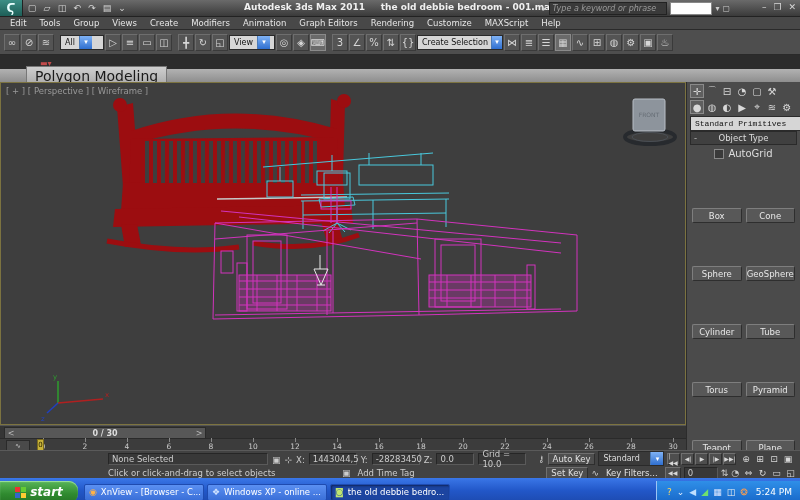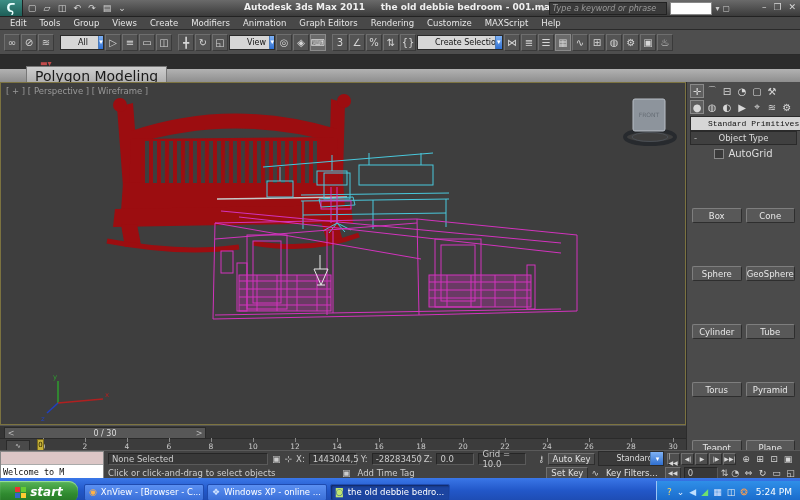--- a/index.html
+++ b/index.html
@@ -28,21 +28,21 @@
   
   #toolbar{left:0;top:30px;width:800px;height:25px;background:#4e4e4e;display:flex;align-items:center;
            gap:1px;padding-left:4px;box-sizing:border-box;border-bottom:1px solid #2a2a2a;}
   .ic{width:16px;height:17px;display:flex;align-items:center;justify-content:center;color:#d6d6d6;
       font-size:10px;background:#545454;border:1px solid #3a3a3a;border-top-color:#6e6e6e;border-left-color:#6e6e6e;
       box-sizing:border-box;flex:none;}
   .ic.active{background:#6a6a6a;border:1px solid #8a8a8a;}
   .tb-sep{width:4px;height:18px;flex:none;}
   .combo{height:15px;background:#d6d6d6;color:#111;display:flex;align-items:center;font-size:8px;
          border:1px solid #2a2a2a;box-sizing:border-box;flex:none;}
-  .combo .val{padding:0 17px;overflow:hidden;white-space:nowrap;}
+  .combo .val{padding:0 4px;overflow:hidden;white-space:nowrap;}
   .combo .arrow{width:12px;height:100%;background:linear-gradient(#7fb2f5,#2f6fd0);color:#fff;display:flex;
                 align-items:center;justify-content:center;font-size:7px;border-left:1px solid #4a7ab8;}
   
   #ribbontabs{left:0;top:55px;width:800px;height:14px;background:#2c2c2c;display:flex;align-items:flex-end;
               padding-left:30px;box-sizing:border-box;gap:40px;}
   #ribbontabs .gi{color:#e8e8e8;font-size:8.5px;padding:1px 10px;}
   #ribbontabs .gi.active{background:linear-gradient(#d8d8d8,#a8a8a8);color:#111;border-radius:3px 3px 0 0;}
   #ribbon-opt{color:#c24a4a;font-size:8px;margin-left:10px;padding-bottom:1px;}
   #ribbonpanel{left:0;top:69px;width:800px;height:13px;background:linear-gradient(#b2b2b2,#8e8e8e);
                display:flex;align-items:center;box-sizing:border-box;}
@@ -70,21 +70,21 @@
          border-radius:2px;color:#e8e8e8;font-size:8.5px;display:flex;align-items:center;justify-content:center;margin-top:40px;}
   #nc-body{display:flex;gap:3px;align-items:center;padding:1px 2px;}
   #nc-input{flex:1;height:12px;background:#3c3c3c;border:1px solid #262626;}
   #nc-swatch{width:13px;height:13px;border:1px solid #1e1e1e;}
   
   #timeline{left:0;top:425px;width:686px;height:25px;background:#3c3c3c;border-top:1px solid #555;box-sizing:border-box;}
   #tslider{position:absolute;left:0;top:0;width:686px;height:12px;background:#353535;border-bottom:1px solid #2a2a2a;}
   #tshandle{position:absolute;left:4px;top:1px;width:200px;height:10px;background:#575757;border:1px solid #2a2a2a;
             display:flex;align-items:center;color:#ddd;font-size:8px;}
   #tshandle .cap{width:12px;text-align:center;color:#bbb;}
-  #tshandle .vv{flex:1;text-align:center;}
+  #tshandle .vv{flex:1;text-align:center;font-weight:bold;}
   #trackicon{position:absolute;left:6px;top:14px;width:22px;height:10px;background:#4a4a4a;border:1px solid #2a2a2a;
              color:#ccc;font-size:7px;display:flex;align-items:center;justify-content:center;}
   #ruler{position:absolute;left:36px;right:6px;top:13px;height:12px;display:flex;justify-content:space-between;
          align-items:flex-end;}
   .tick{position:relative;color:#ccc;font-size:7.5px;width:14px;text-align:center;}
   .tick::before{content:"";position:absolute;top:-4px;left:50%;width:1px;height:4px;background:#8a8a8a;}
   #tmarker{position:absolute;left:37px;top:13px;width:7px;height:12px;background:#c7b23a;border:1px solid #7c6c1e;
            color:#201c00;font-size:7px;text-align:center;line-height:11px;box-sizing:border-box;}
   
   #statusbar{left:0;top:450px;width:800px;height:28px;background:#424242;border-top:1px solid #5a5a5a;box-sizing:border-box;}
@@ -390,25 +390,21 @@
       <span class="tick">22</span>
       <span class="tick">24</span>
       <span class="tick">26</span>
       <span class="tick">28</span>
       <span class="tick">30</span>
     </div>
   <div id="tmarker">0</div>
 </div>
 
 <div id="statusbar" class="abs">
-  <div id="welcomewin">
-    <div class="band"></div>
-    <div class="wtext">Welcome to M</div>
-  </div>
-  <div class="srow" style="top:1px;">
+  <div class="srow" style="top:1px;align-items:flex-end;">
     <div class="sfield" style="width:160px">None Selected</div>
     <span class="sic">▣</span>
     <span class="sic">⊹</span>
     <span class="slabel">X:</span>
     <div class="sfield" style="width:48px">1443044,5</div>
     <span class="slabel">Y:</span>
     <div class="sfield" style="width:48px">-28283450</div>
     <span class="slabel">Z:</span>
     <div class="sfield" style="width:38px">0.0</div>
     <div class="sfield" style="width:48px">Grid = 10.0</div>

